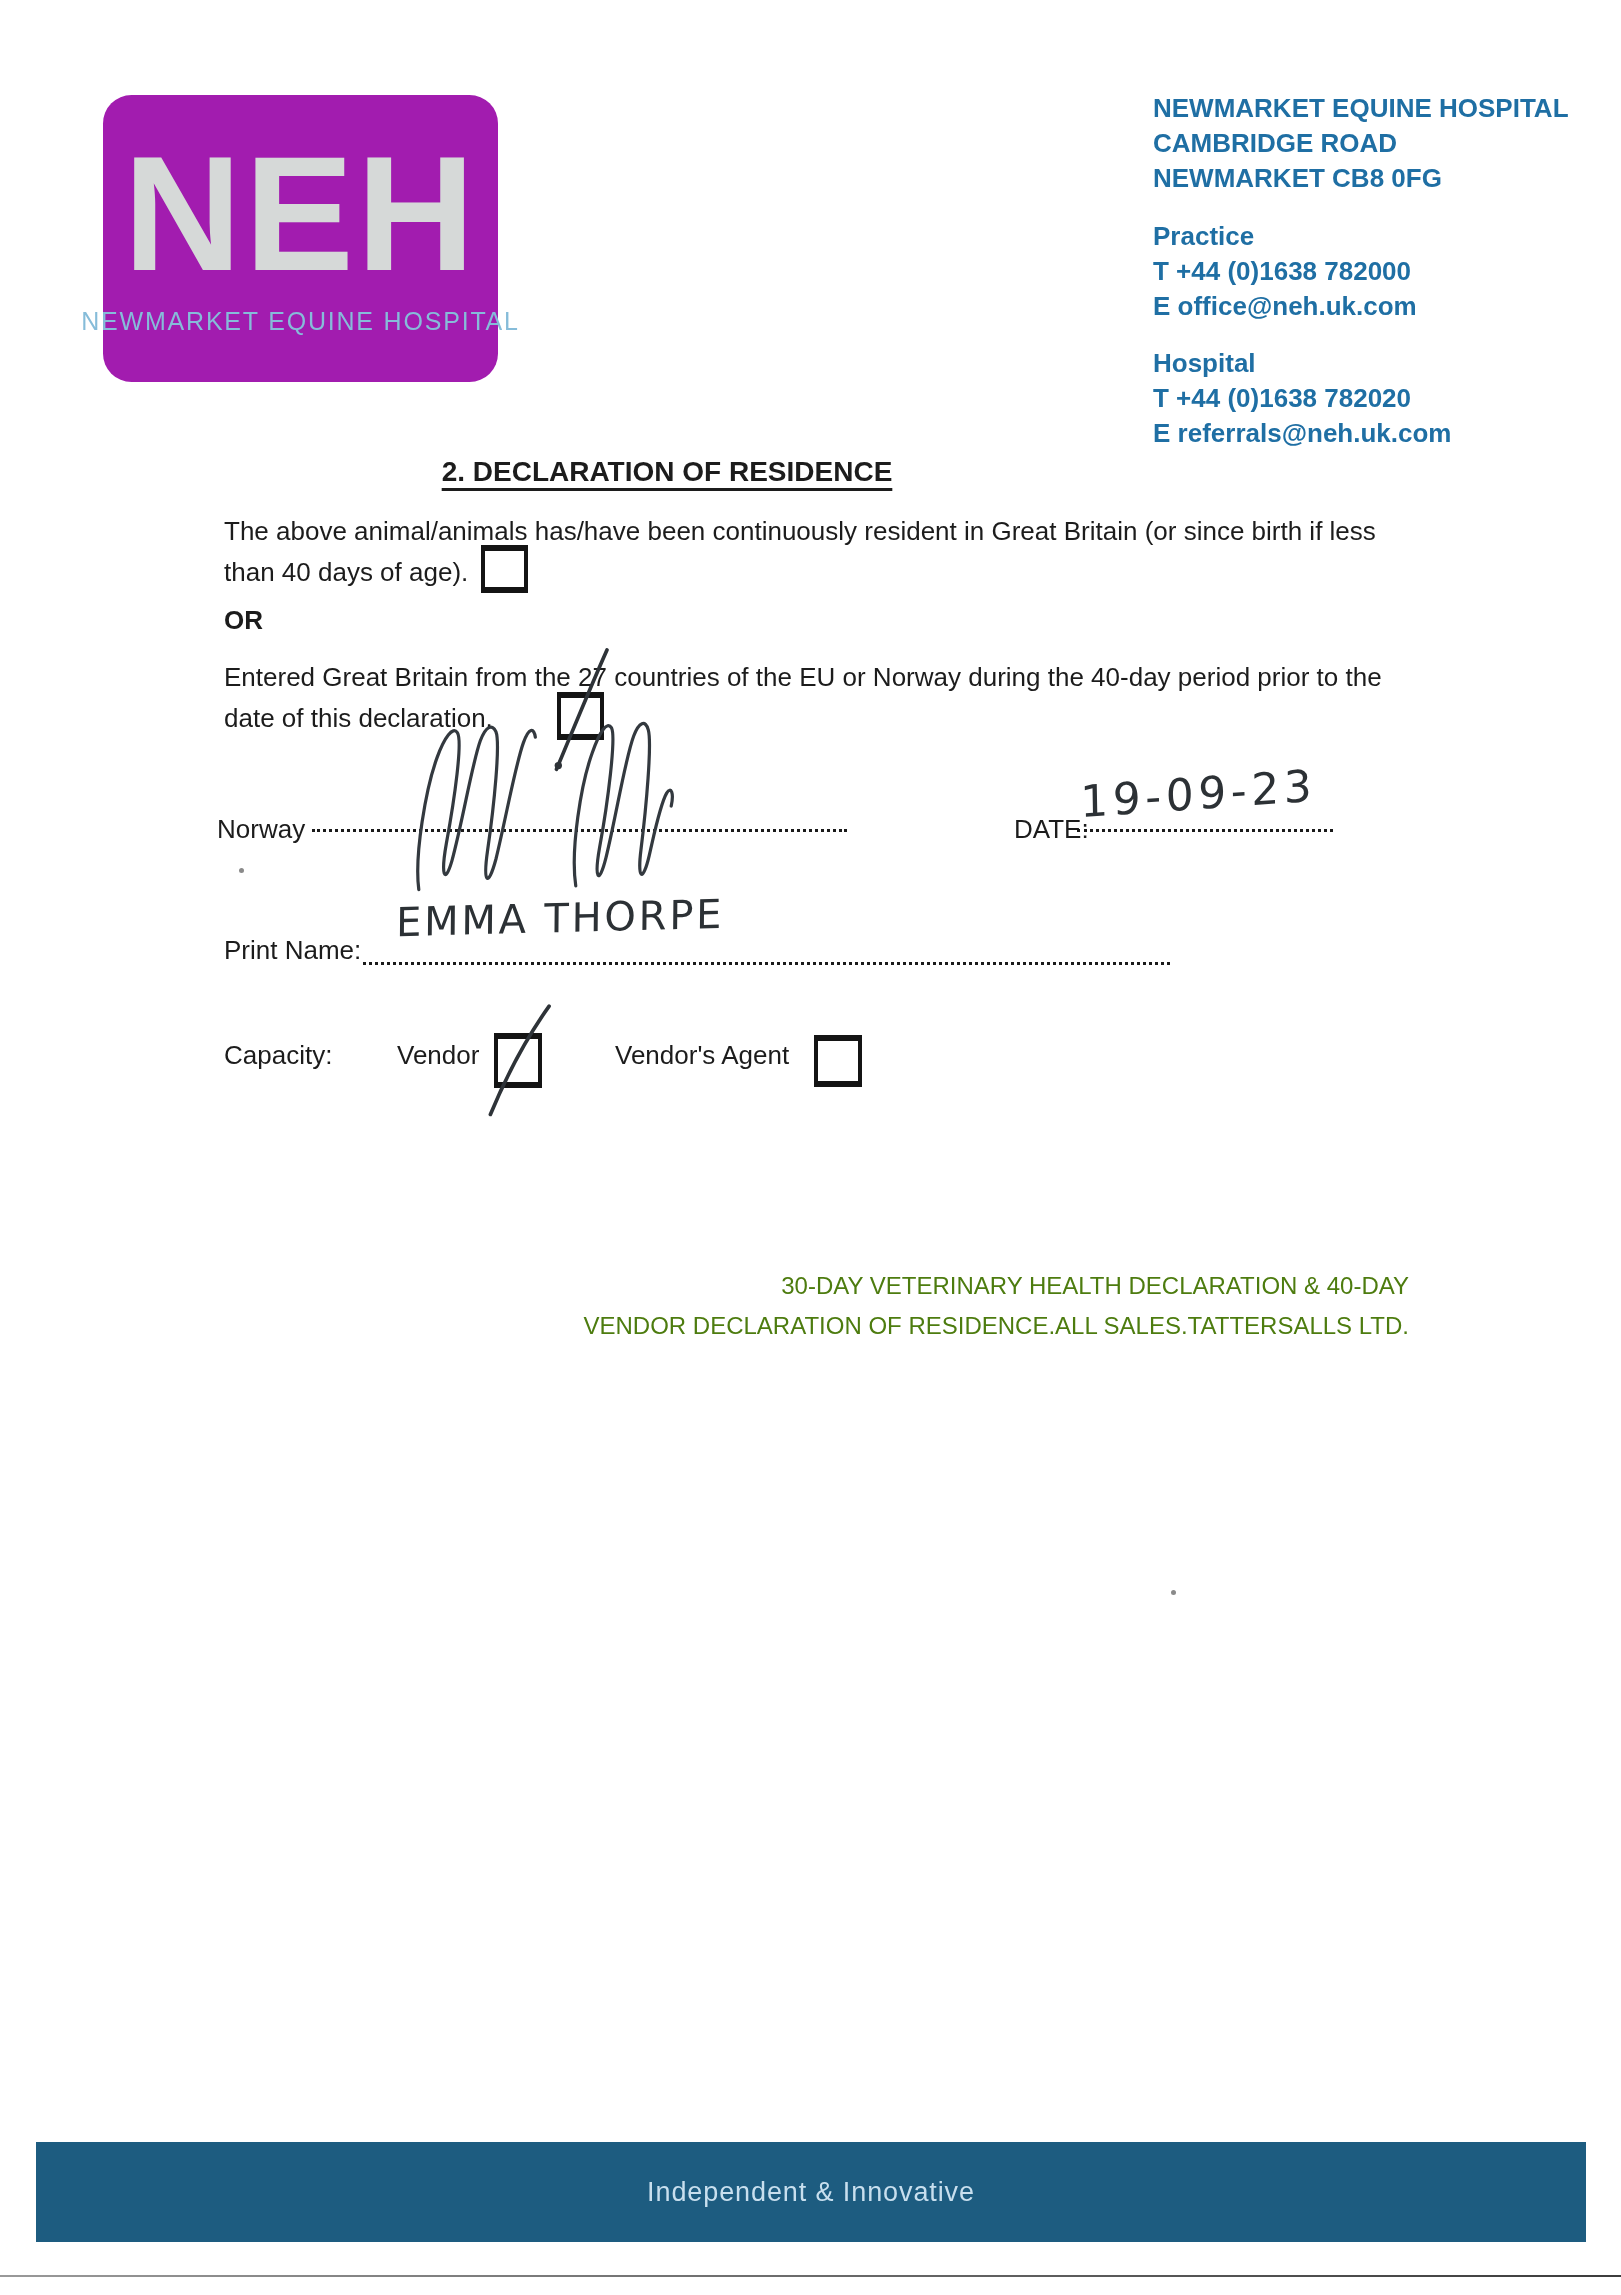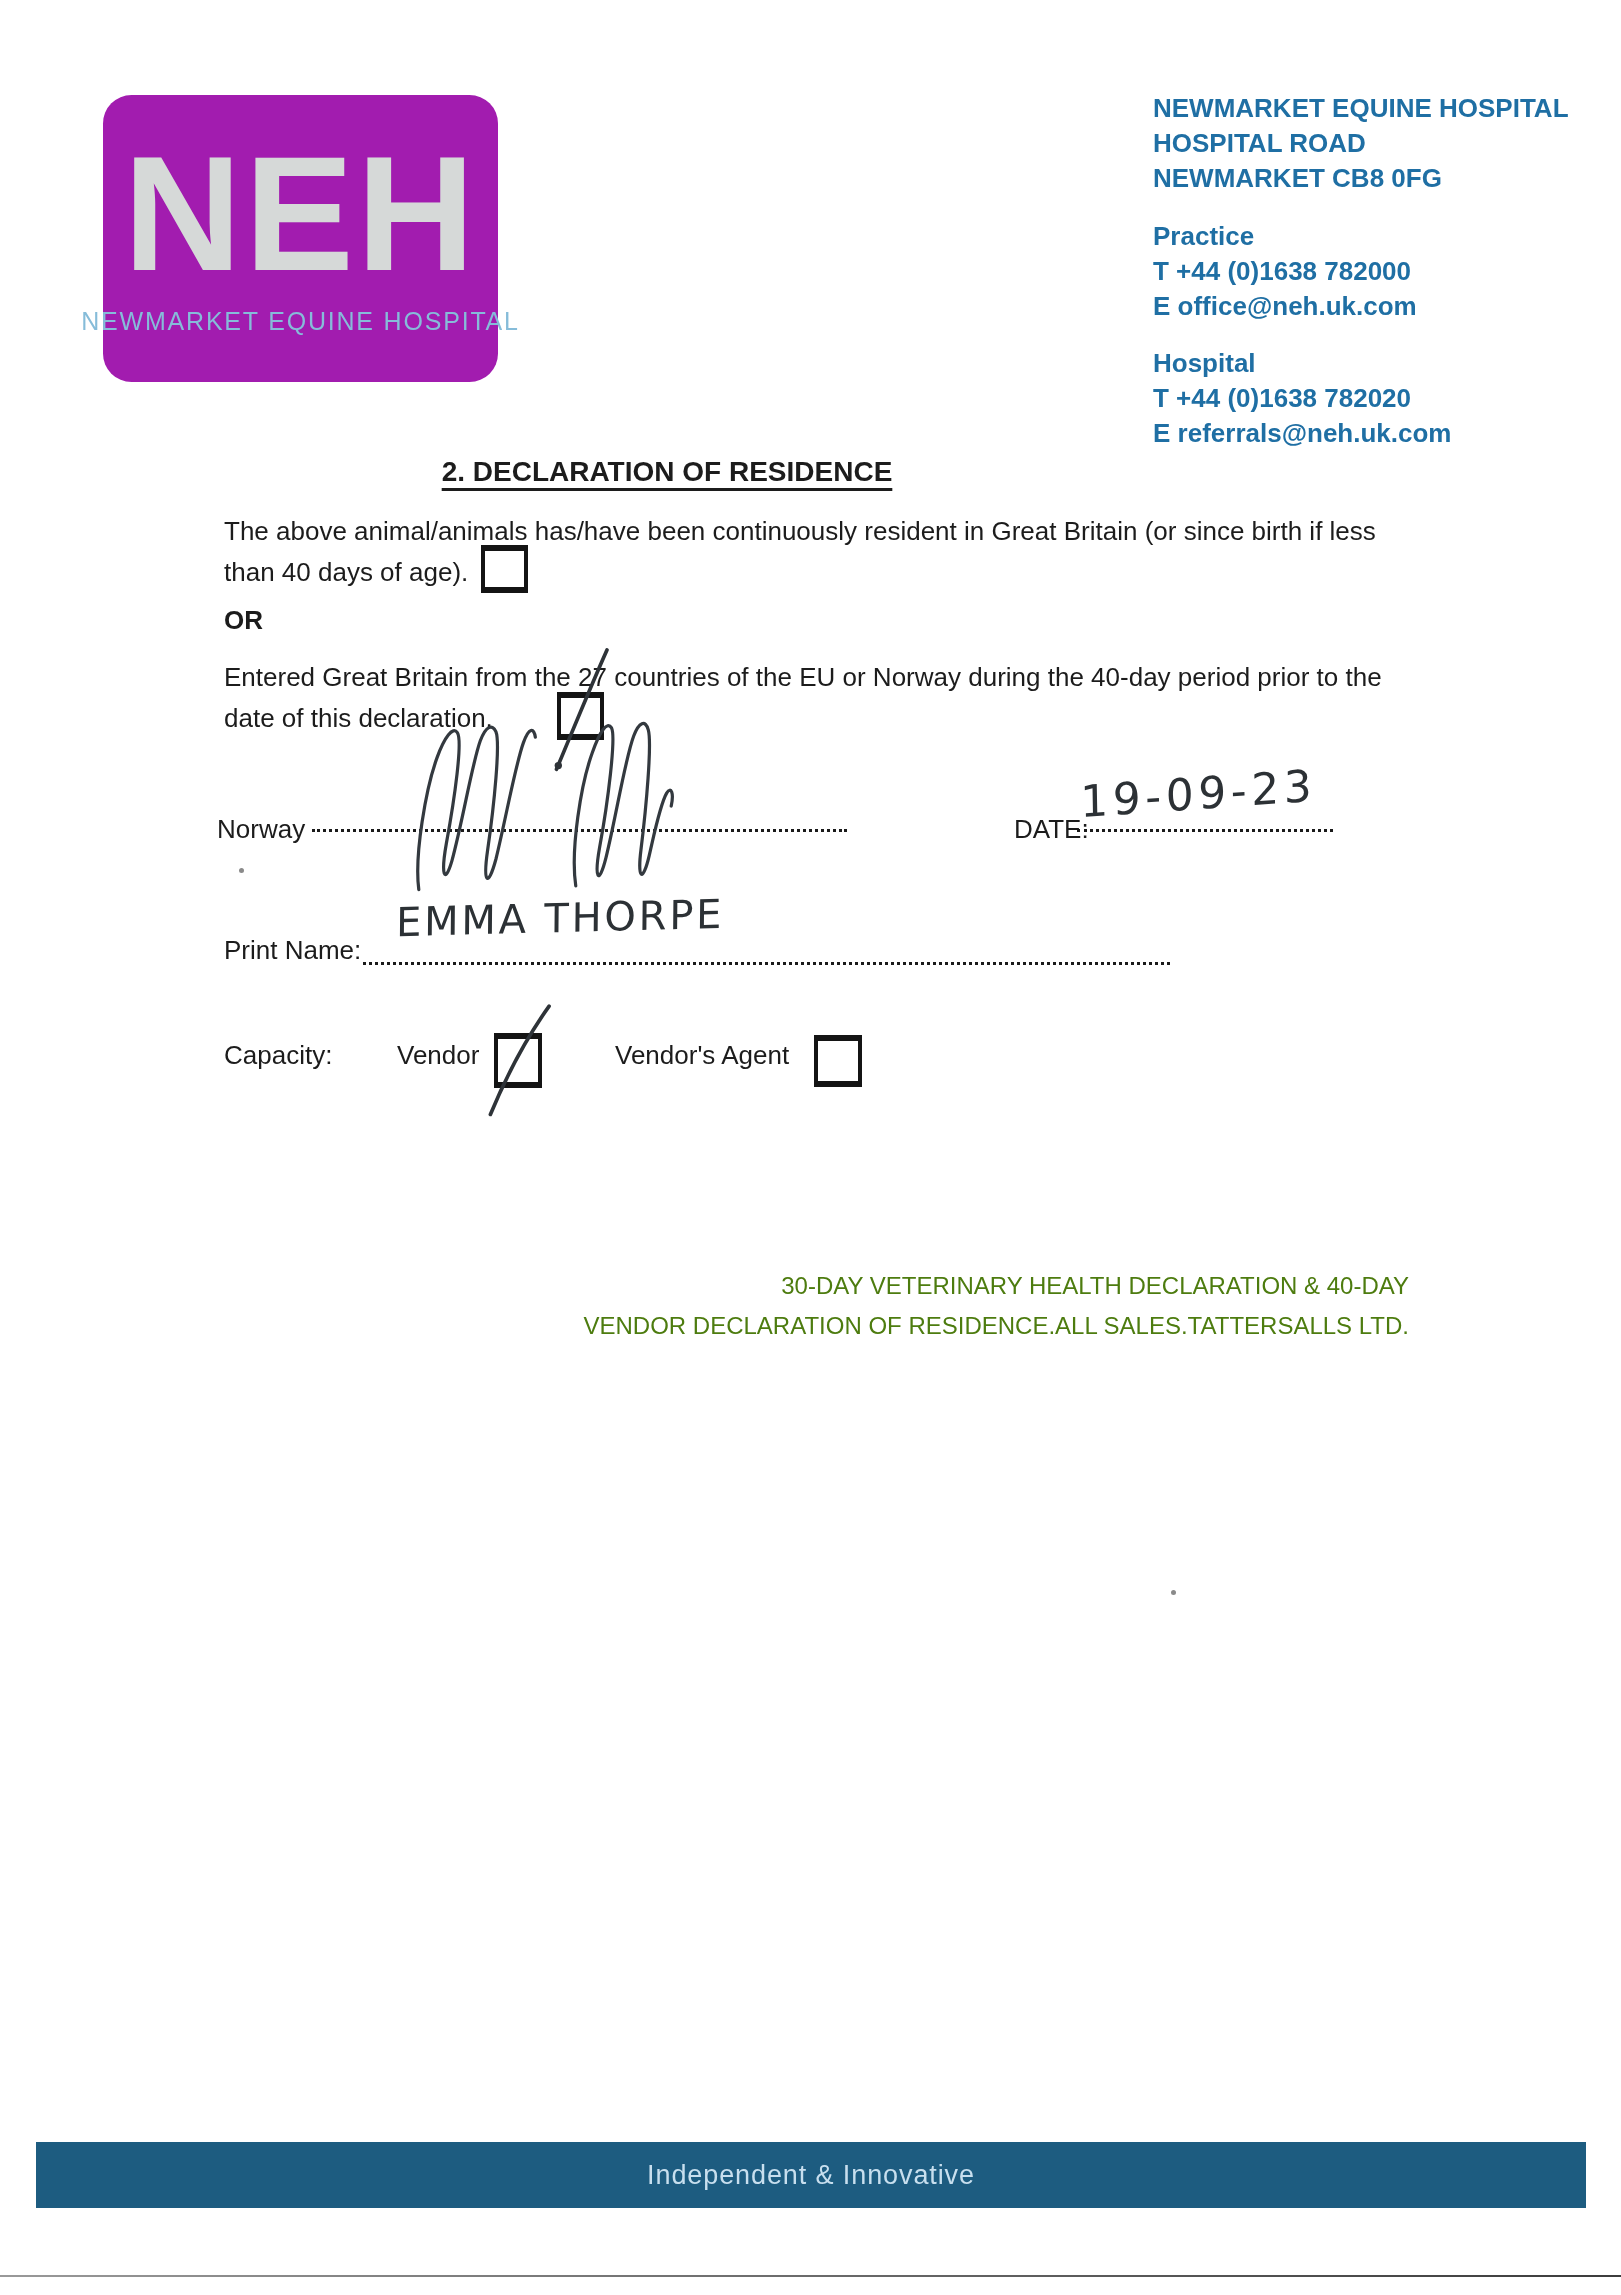--- a/index.html
+++ b/index.html
@@ -70,21 +70,21 @@
   .hand-name{left:396px;top:895px;font-size:40px;letter-spacing:2.8px;transform:rotate(-1.5deg) skewX(-2deg);}
 
   
   .footer-note{
     right:213px;top:1266px;width:826px;
     text-align:right;font-size:24px;line-height:40px;color:#4d7c0f;
   }
 
   
   .bottom-bar{
-    left:36px;top:2142px;width:1550px;height:66px;
+    left:36px;top:2142px;width:1550px;height:100px;
     background:#1d5c80;
     display:flex;align-items:center;justify-content:center;
   }
   .bottom-bar-text{font-size:27px;letter-spacing:0.9px;color:#c8dfee;}
 
   .page-edge-line{
     left:0;top:2275px;width:1622px;height:2.3px;
     background:linear-gradient(to right,#999,#3c3c3c);
   }
 
@@ -99,21 +99,21 @@
 
 <div class="page">
 
   <div class="abs logo">
     <div class="logo-abbr">NEH</div>
     <div class="logo-sub">NEWMARKET EQUINE HOSPITAL</div>
   </div>
 
   <div class="abs letterhead">
     <div class="lh-line">NEWMARKET EQUINE HOSPITAL</div>
-    <div class="lh-line">HOSPITAL ROAD</div>
+    <div class="lh-line">CAMBRIDGE ROAD</div>
     <div class="lh-line">NEWMARKET CB8 0FG</div>
     <div class="lh-gap"></div>
     <div class="lh-line">Practice</div>
     <div class="lh-line">T +44 (0)1638 782000</div>
     <div class="lh-line">E office@neh.uk.com</div>
     <div class="lh-gap"></div>
     <div class="lh-line">Hospital</div>
     <div class="lh-line">T +44 (0)1638 782020</div>
     <div class="lh-line">E referrals@neh.uk.com</div>
   </div>

